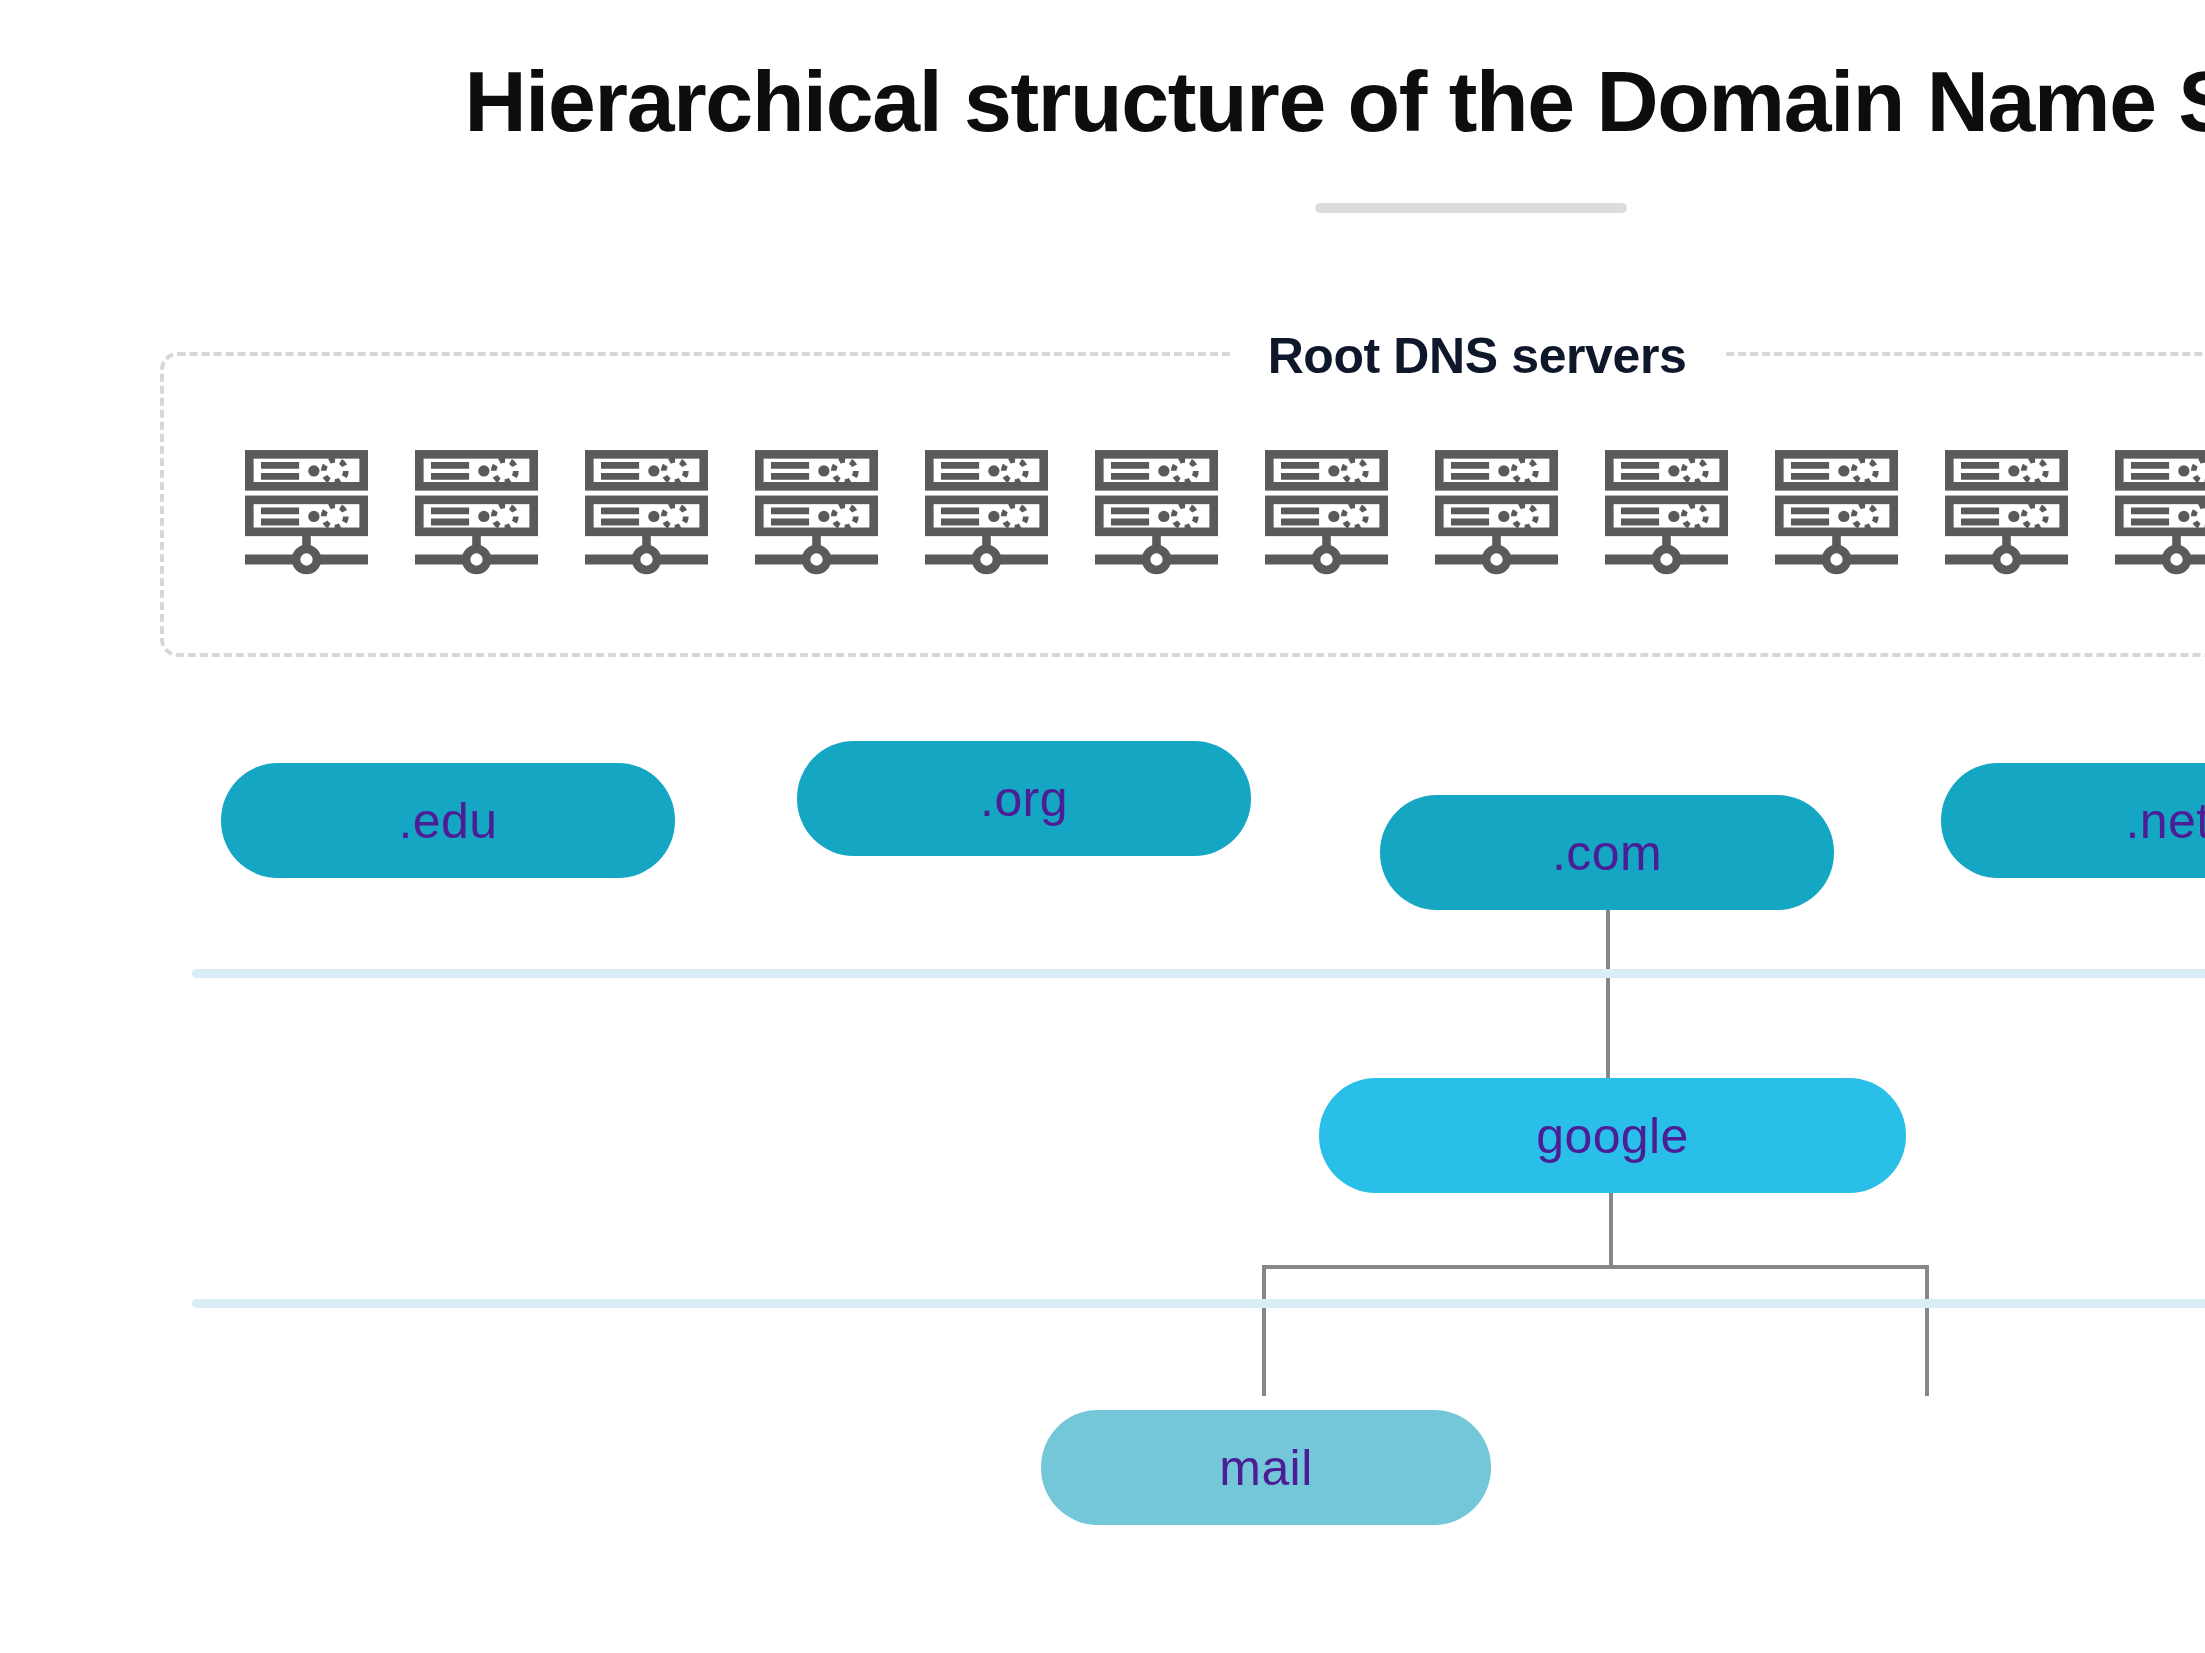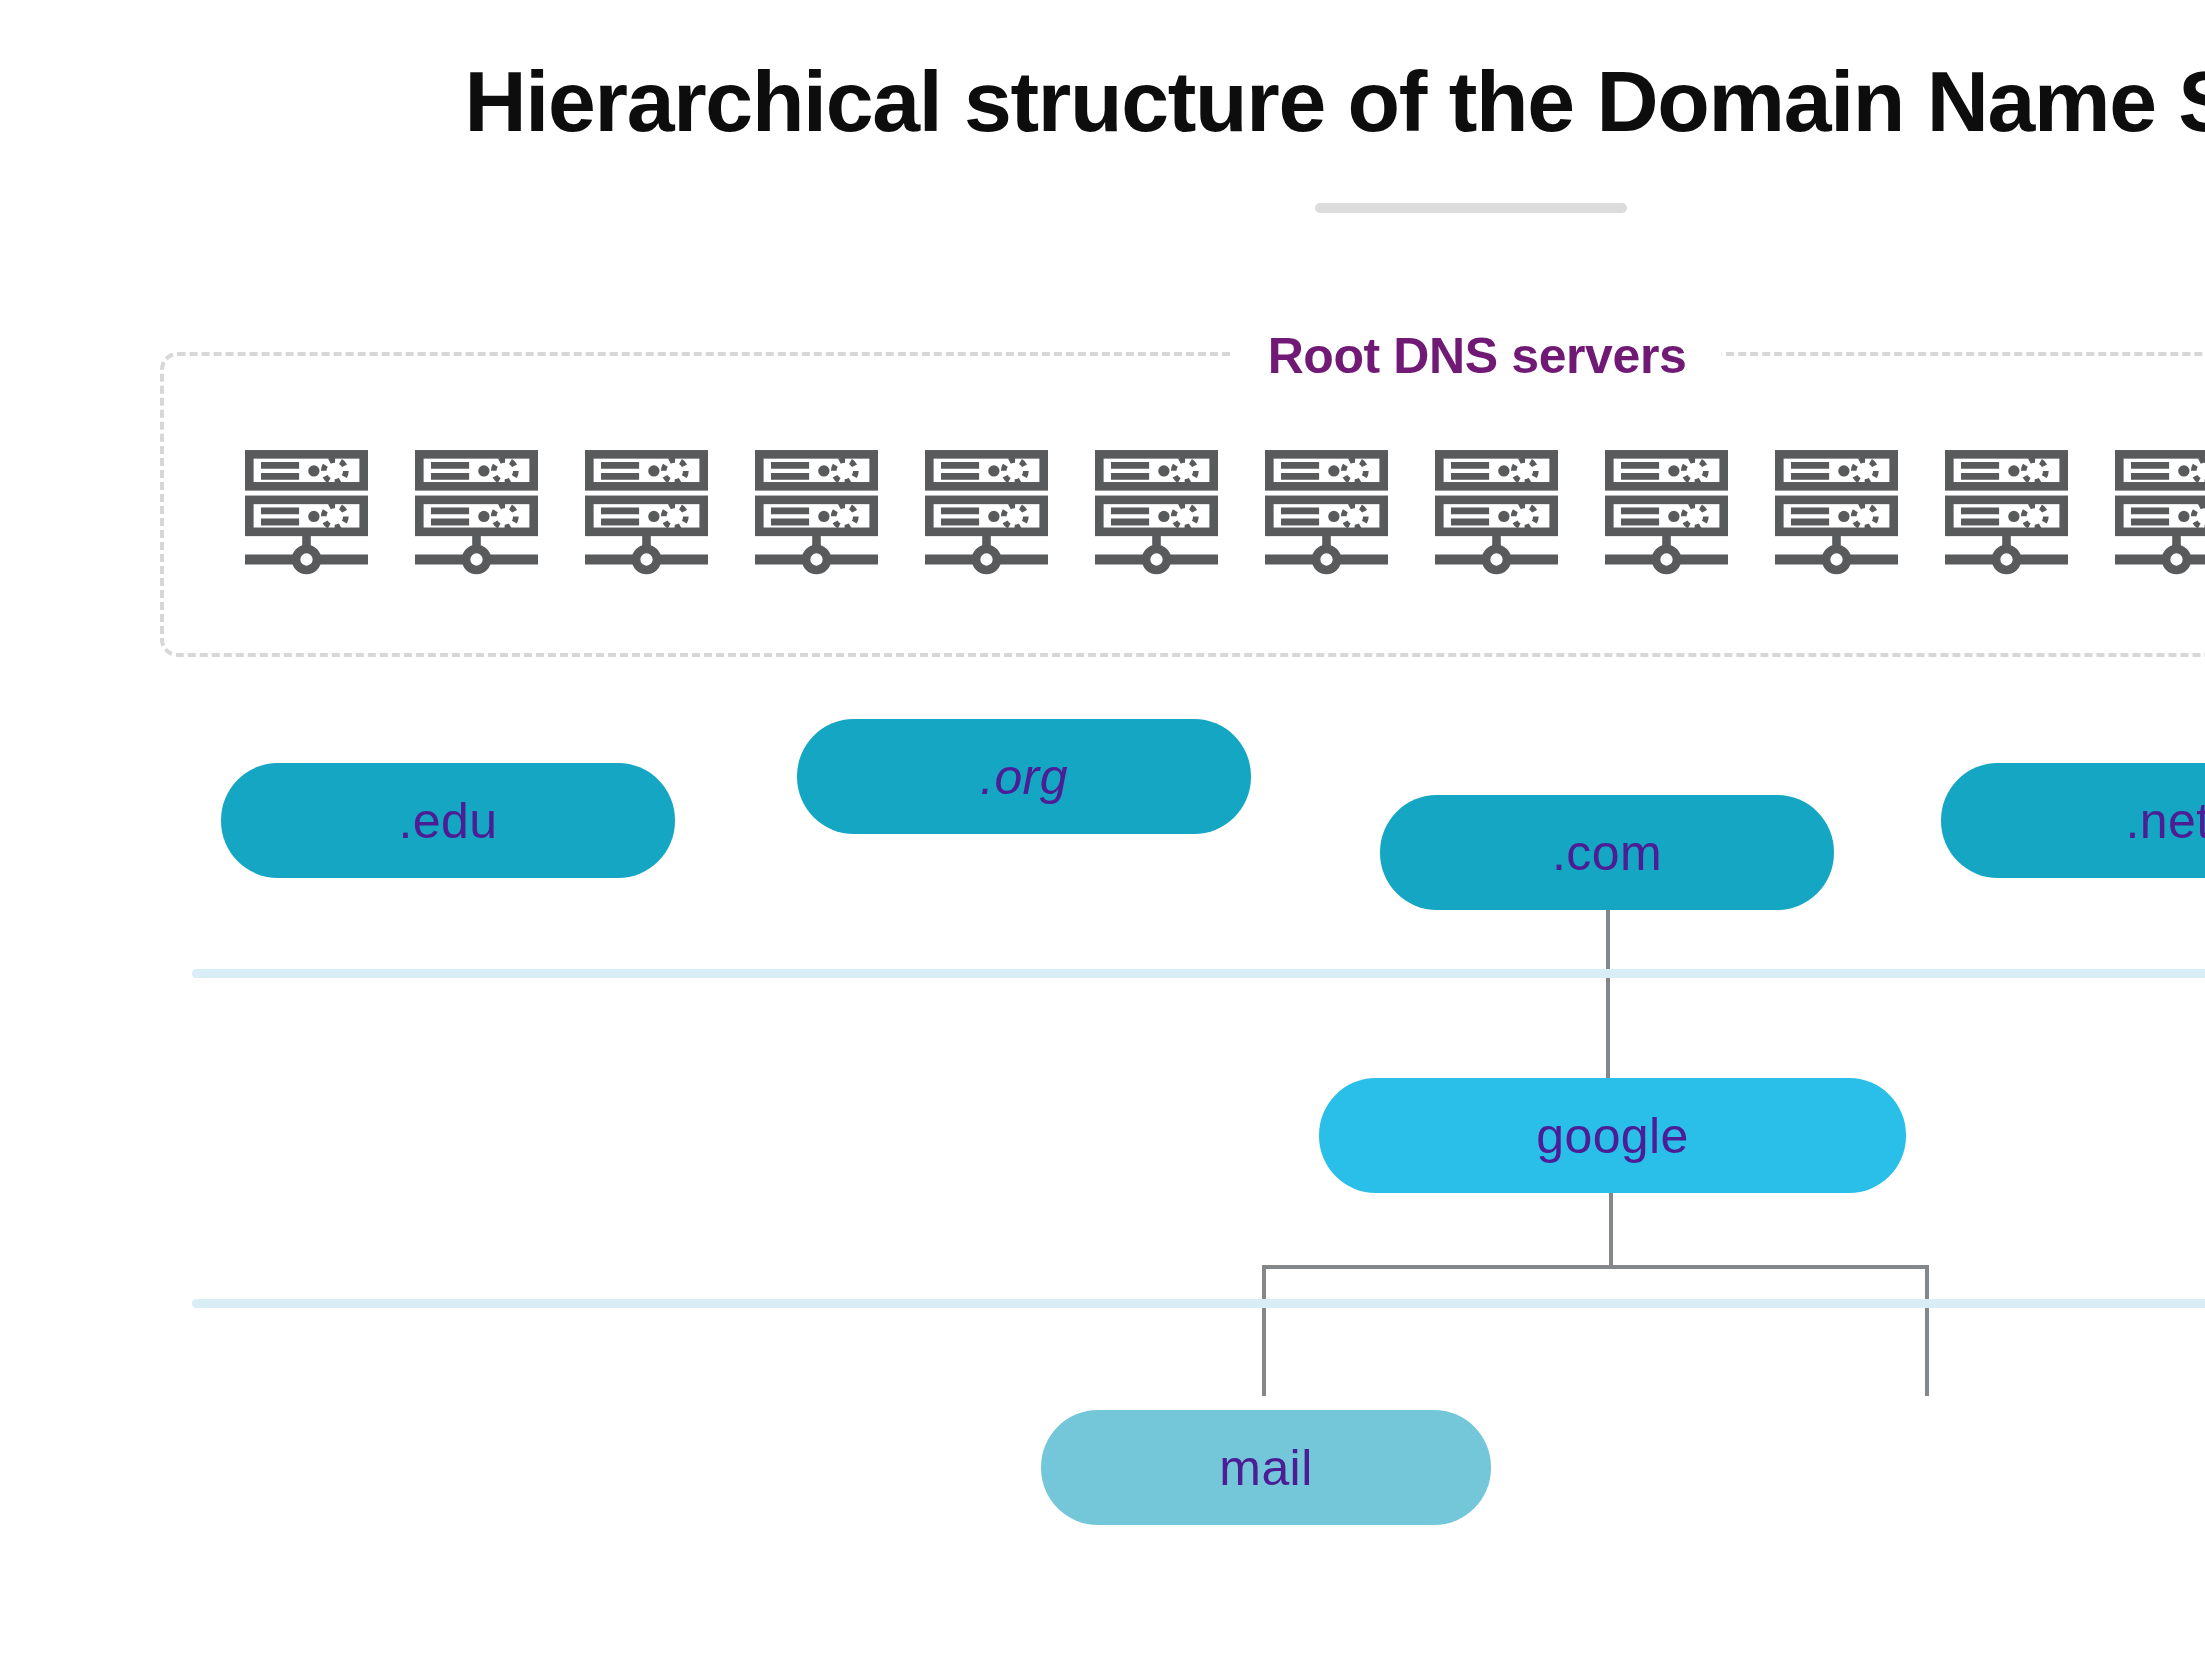--- a/index.html
+++ b/index.html
@@ -28,33 +28,33 @@
     border-radius:4.9px;background:var(--divider);
   }
 
   .root-box{
     position:absolute;left:160px;top:352px;width:2634px;height:305px;
     border:4.4px dashed var(--dash-border);border-radius:17.6px;
   }
   .root-label{
     position:absolute;left:50%;top:0;transform:translate(-50%,-50%);
     background:#ffffff;padding:0 35px;white-space:nowrap;
-    font-size:50px;font-weight:700;color:#701a75;letter-spacing:-0.4px;
+    font-size:50px;font-weight:700;color:#0f172a;letter-spacing:-0.4px;
   }
   .servers-row{position:absolute;left:81px;top:94px;display:flex;gap:47px;}
   .server-icon{width:123px;height:128px;display:block;}
   .server-icon .stk{stroke:var(--icon);fill:none;}
   .server-icon .dot{fill:var(--icon);stroke:none;}
 
   .pill{
     position:absolute;display:flex;align-items:center;justify-content:center;
     height:115px;border-radius:57px;color:#4c1d95;font-size:50px;letter-spacing:0.4px;
   }
   .pill-edu{left:221px;top:763px;width:454px;background:var(--tld-pill);}
-  .pill-org{left:797px;top:719px;width:454px;background:var(--tld-pill);font-style:italic;}
+  .pill-org{left:797px;top:741px;width:454px;background:var(--tld-pill);}
   .pill-com{left:1380px;top:795px;width:454px;background:var(--tld-pill);justify-content:center;}
   .pill-net{left:1941px;top:763px;width:454px;background:var(--tld-pill);}
   .pill-google{left:1319px;top:1078px;width:587px;background:var(--second-pill);}
   .pill-mail{left:1041px;top:1403px;width:450px;background:var(--third-pill);margin-top:7px;}
   .pill-www{left:1700px;top:1403px;width:450px;background:var(--third-pill);}
 
   .connector{position:absolute;background:var(--connector);}
   .conn-v{width:4px;}
   .conn-h{height:4px;}
   .conn-com-google{left:1606px;top:879px;height:200px;}

